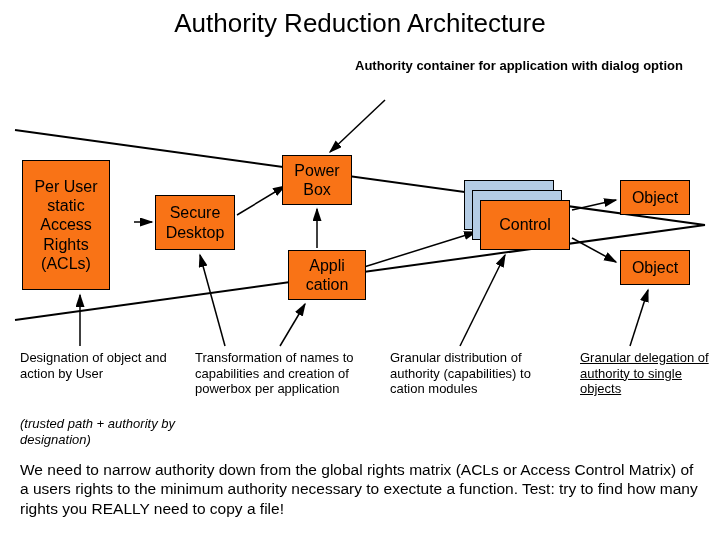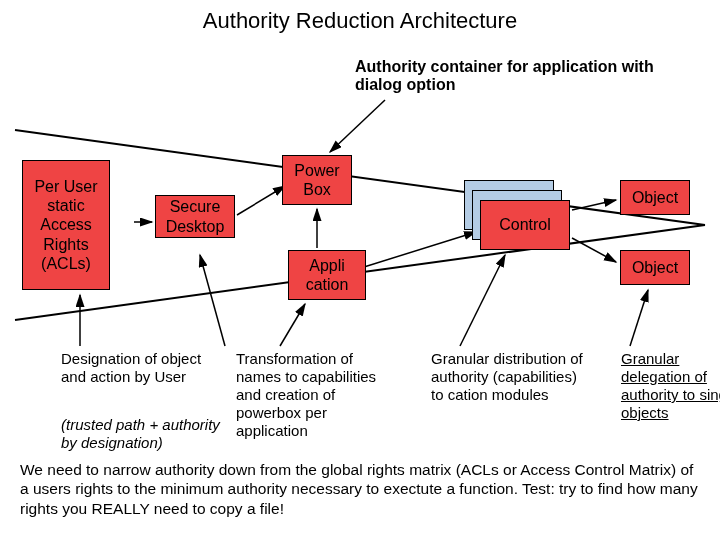--- a/index.html
+++ b/index.html
@@ -11,61 +11,61 @@
     background: #fff;
     position: relative;
     overflow: hidden;
   }
   .title {
     position: absolute;
     top: 8px;
     left: 0;
     width: 100%;
     text-align: center;
-    font-size: 22px;
+    font-size: 26px;
     font-weight: normal;
   }
   .subtitle {
     position: absolute;
     top: 58px;
     left: 355px;
     width: 330px;
-    font-size: 16px;
+    font-size: 13px;
     font-weight: bold;
   }
   svg.canvas {
     position: absolute;
     top: 0;
     left: 0;
     width: 720px;
     height: 540px;
     pointer-events: none;
   }
   .box {
     position: absolute;
-    background: #ef4444;
+    background: #f97316;
     border: 1.5px solid #000;
     font-size: 16px;
     display: flex;
     align-items: center;
     justify-content: center;
     text-align: center;
     line-height: 1.2;
     box-sizing: border-box;
     padding: 4px;
   }
   .box.stack {
     background: #b4cce4;
   }
   .box-acl {
     top: 160px; left: 22px; width: 88px; height: 130px;
     font-weight: normal;
   }
   .box-secure {
-    top: 195px; left: 155px; width: 80px; height: 43px;
+    top: 195px; left: 155px; width: 80px; height: 55px;
   }
   .box-power {
     top: 155px; left: 282px; width: 70px; height: 50px;
   }
   .box-app {
     top: 250px; left: 288px; width: 78px; height: 50px;
   }
   .box-modules-back2 {
     top: 180px; left: 464px; width: 90px; height: 50px; background:#b4cce4;
   }
@@ -76,23 +76,22 @@
     top: 200px; left: 480px; width: 90px; height: 50px;
   }
   .box-object1 {
     top: 180px; left: 620px; width: 70px; height: 35px;
   }
   .box-object2 {
     top: 250px; left: 620px; width: 70px; height: 35px;
   }
   .caption {
     position: absolute;
-    font-size: 15px;
+    font-size: 13px;
     line-height: 1.2;
-    margin-left: 41px;
   }
   .cap1 { top: 350px; left: 20px;  width: 160px; }
   .cap1b { top: 416px; left: 20px; width: 160px; font-style: italic; }
   .cap2 { top: 350px; left: 195px; width: 160px; }
   .cap3 { top: 350px; left: 390px; width: 155px; }
   .cap4 { top: 350px; left: 580px; width: 130px; text-decoration: underline; }
   .footer {
     position: absolute;
     top: 460px;
     left: 20px;

